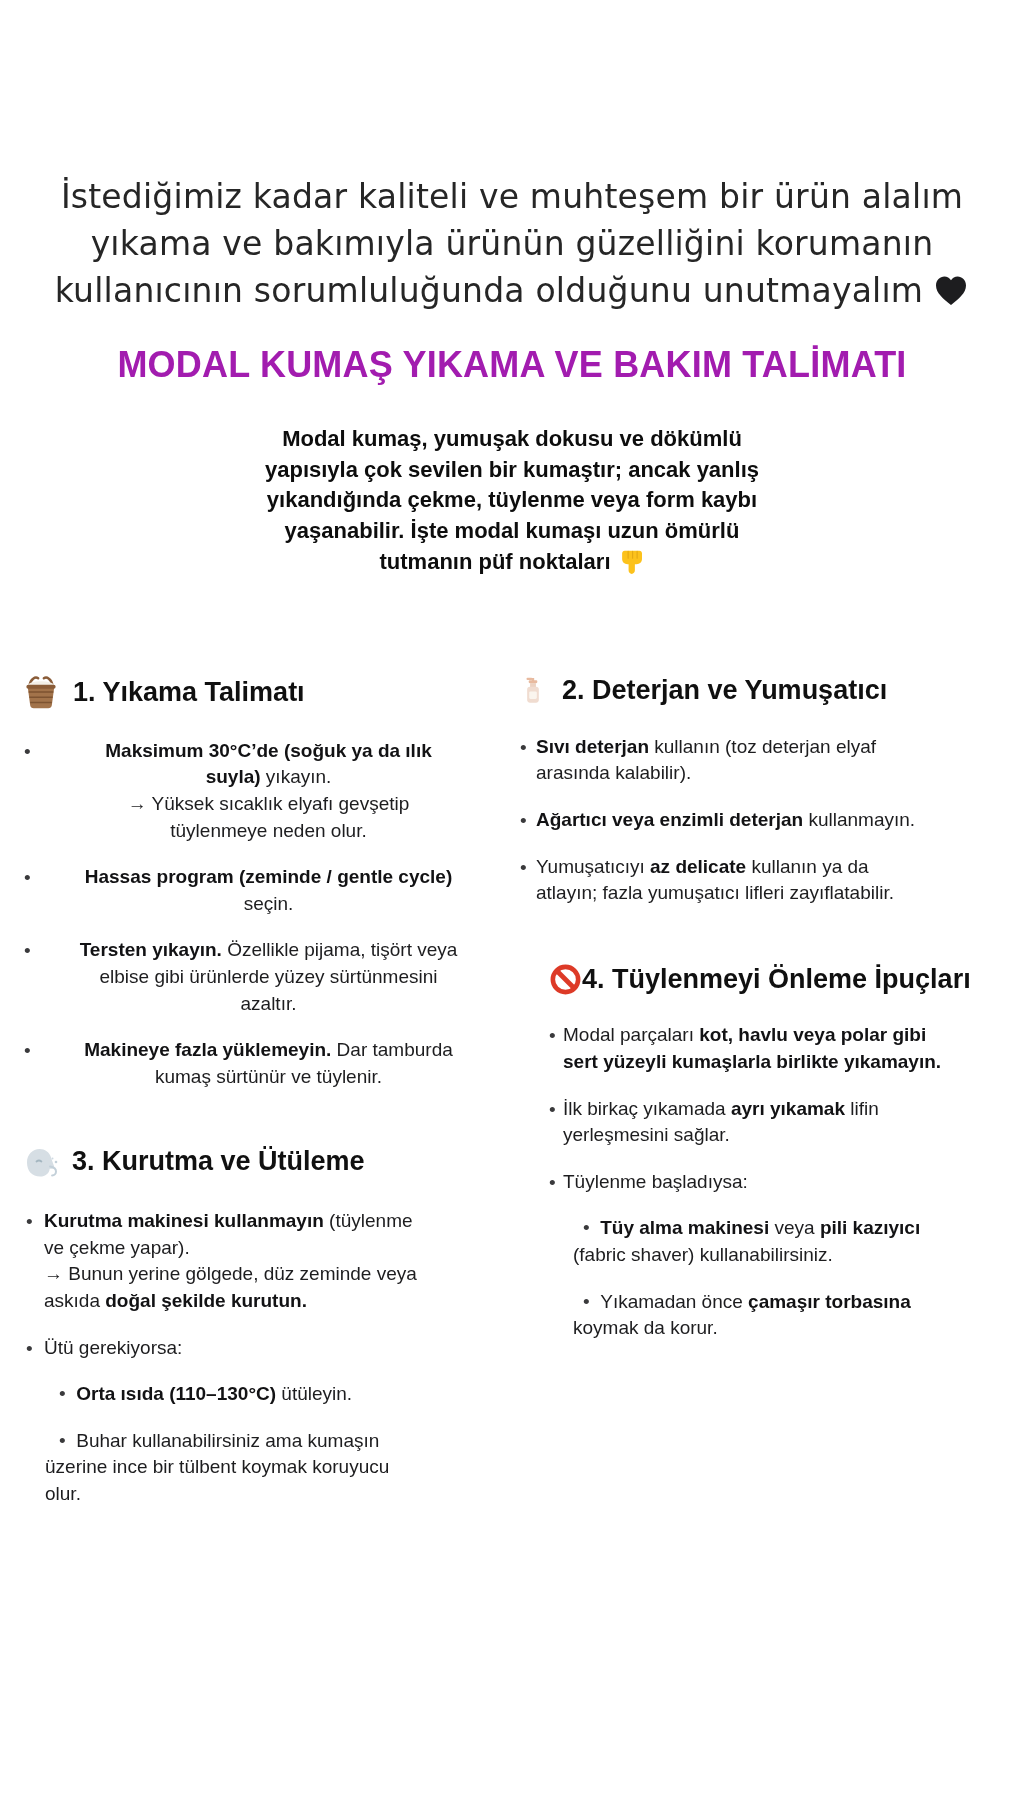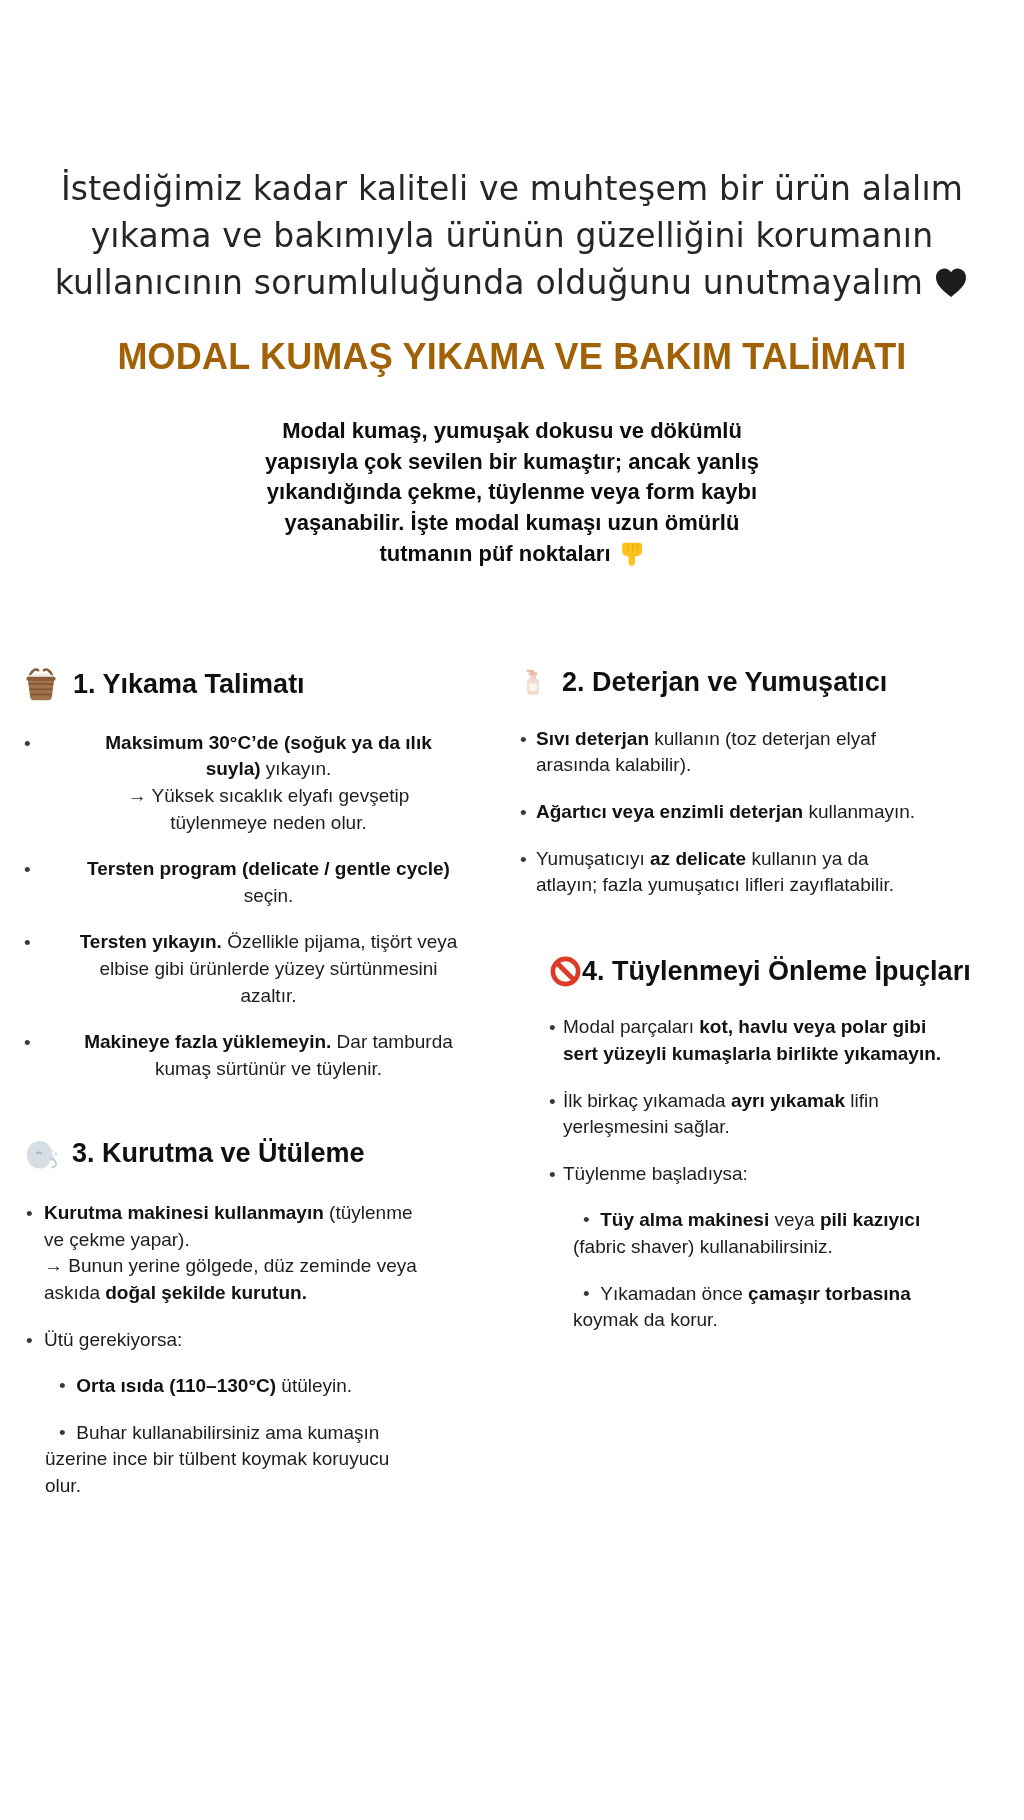--- a/index.html
+++ b/index.html
@@ -14,31 +14,32 @@
     overflow:hidden;
   }
   
   .quote{
     text-align:center;
     font-family:"DejaVu Sans",sans-serif;
     font-size:33px;
     line-height:1.42;
     color:#262626;
     letter-spacing:.2px;
+    margin-top:8px;
   }
   .q-line{display:block;}
   .heart-ic{width:36px;height:36px;vertical-align:-7px;margin-left:10px;}
   
   .title{
     margin:28px 0 0;
     text-align:center;
     font-size:36px;
     font-weight:800;
     letter-spacing:.2px;
-    color:#a16207;
+    color:#a21caf;
     line-height:1.2;
   }
   
   .subtitle{
     width:520px;
     margin:38px auto 0;
     text-align:center;
     font-size:22px;
     font-weight:700;
     line-height:1.4;
@@ -136,21 +137,21 @@
             <path d="M7 19h26M7.8 24.5h24.4M8.6 30h22.8" stroke="#7d5331" stroke-width="1.7"></path>
             <rect x="4.6" y="11.4" width="30.8" height="4.2" rx="2.1" fill="#8a5c38"></rect>
           </svg>
           <span>1. Yıkama Talimatı</span>
         </h2>
         <ul>
             <li class="item"><b>Maksimum 30°C’de (soğuk ya da ılık
 suyla)</b> yıkayın.
 → Yüksek sıcaklık elyafı gevşetip
 tüylenmeye neden olur.</li>
-            <li class="item"><b>Tersten program (delicate / gentle cycle)</b>
+            <li class="item"><b>Hassas program (zeminde / gentle cycle)</b>
 seçin.</li>
             <li class="item"><b>Tersten yıkayın.</b> Özellikle pijama, tişört veya
 elbise gibi ürünlerde yüzey sürtünmesini
 azaltır.</li>
             <li class="item"><b>Makineye fazla yüklemeyin.</b> Dar tamburda
 kumaş sürtünür ve tüylenir.</li>
           </ul>
       </section>
 
       <section class="sec s3">

